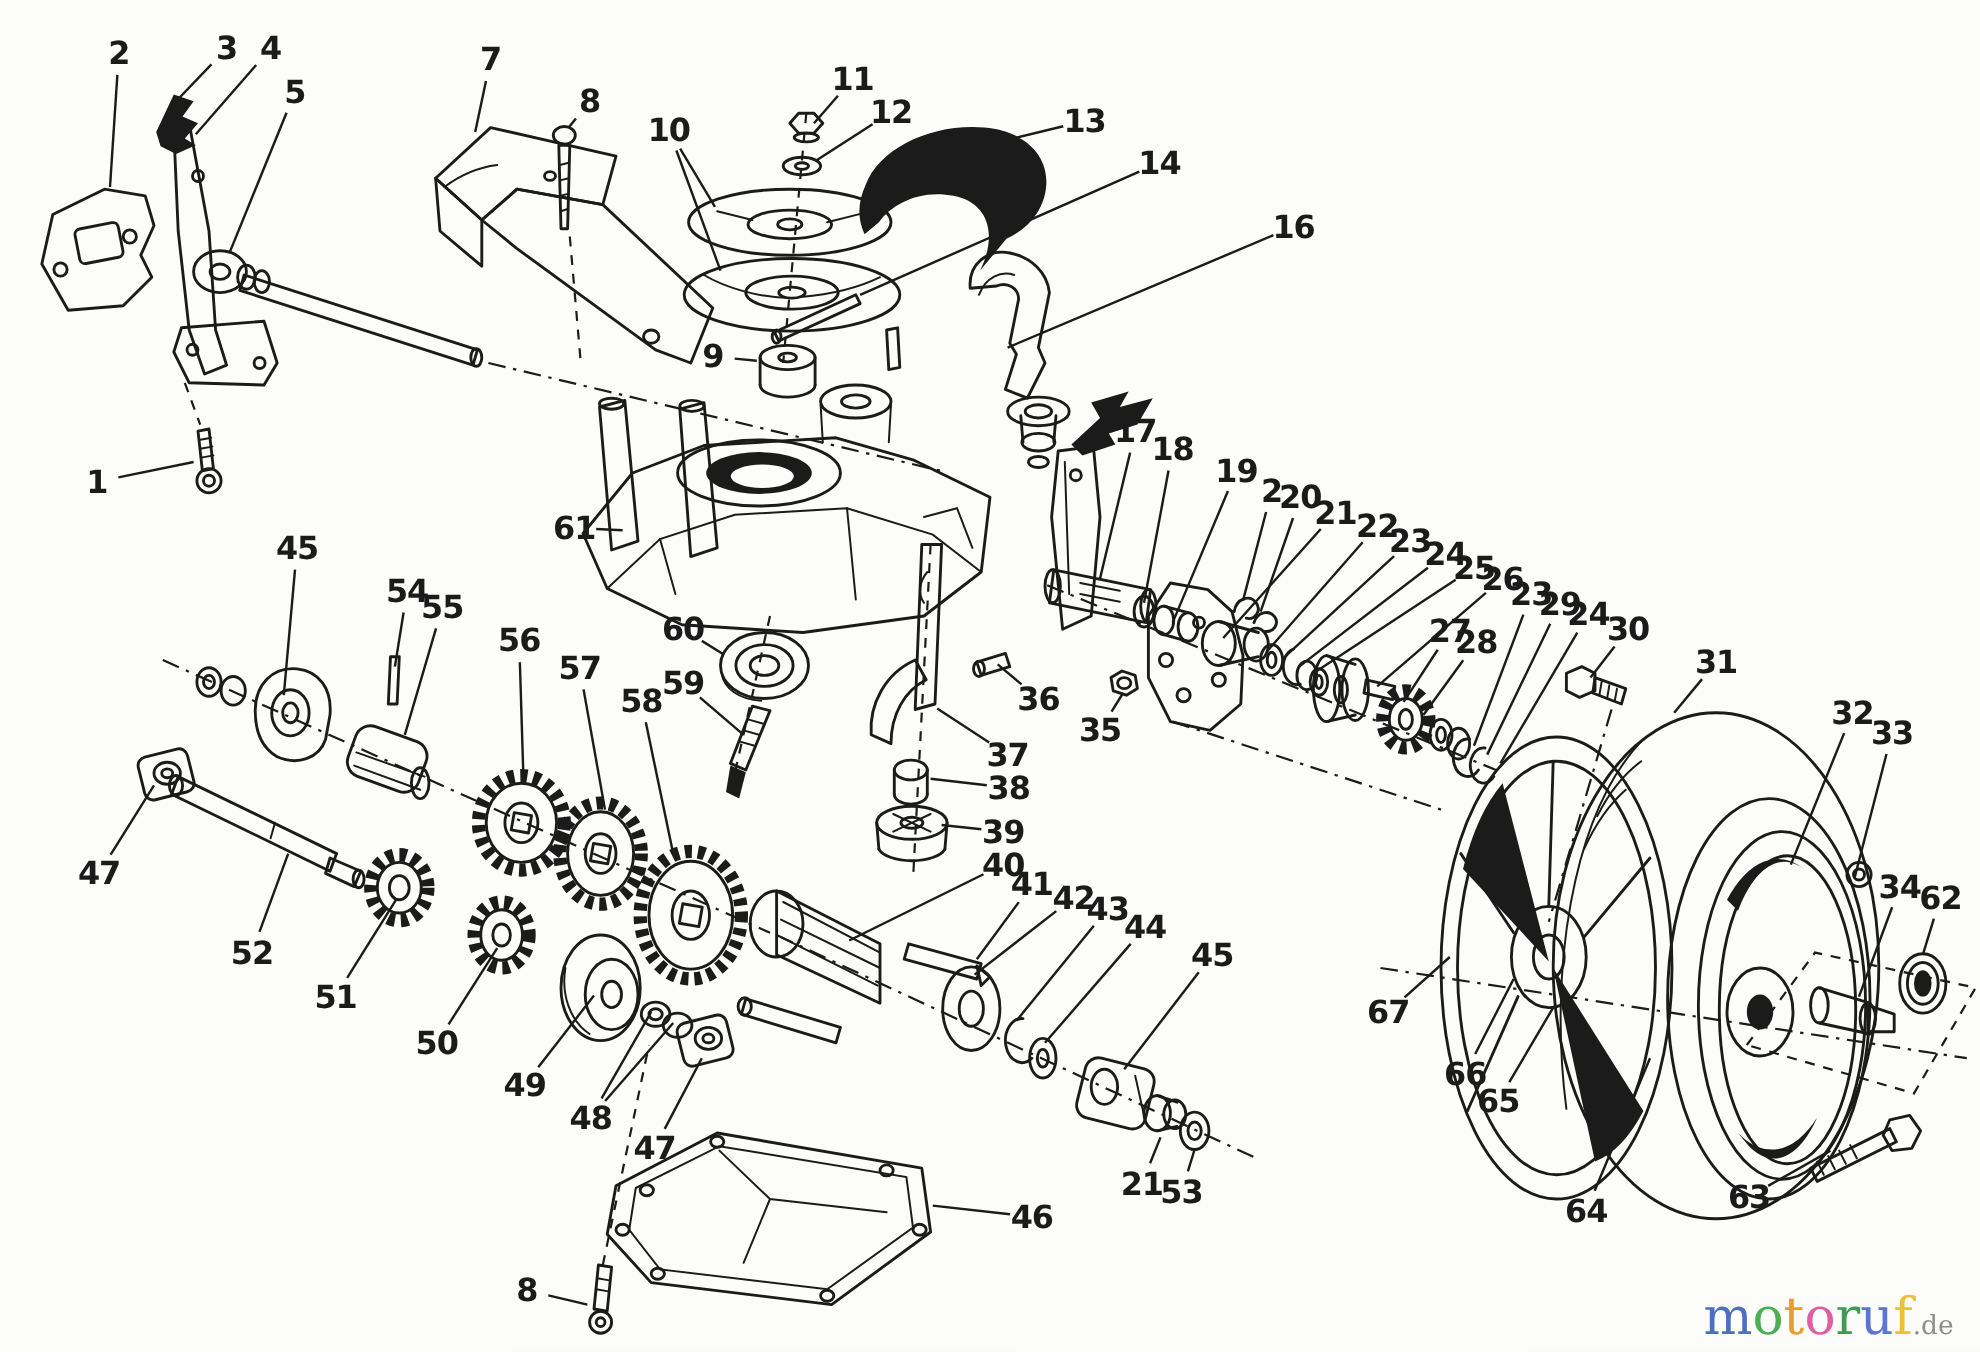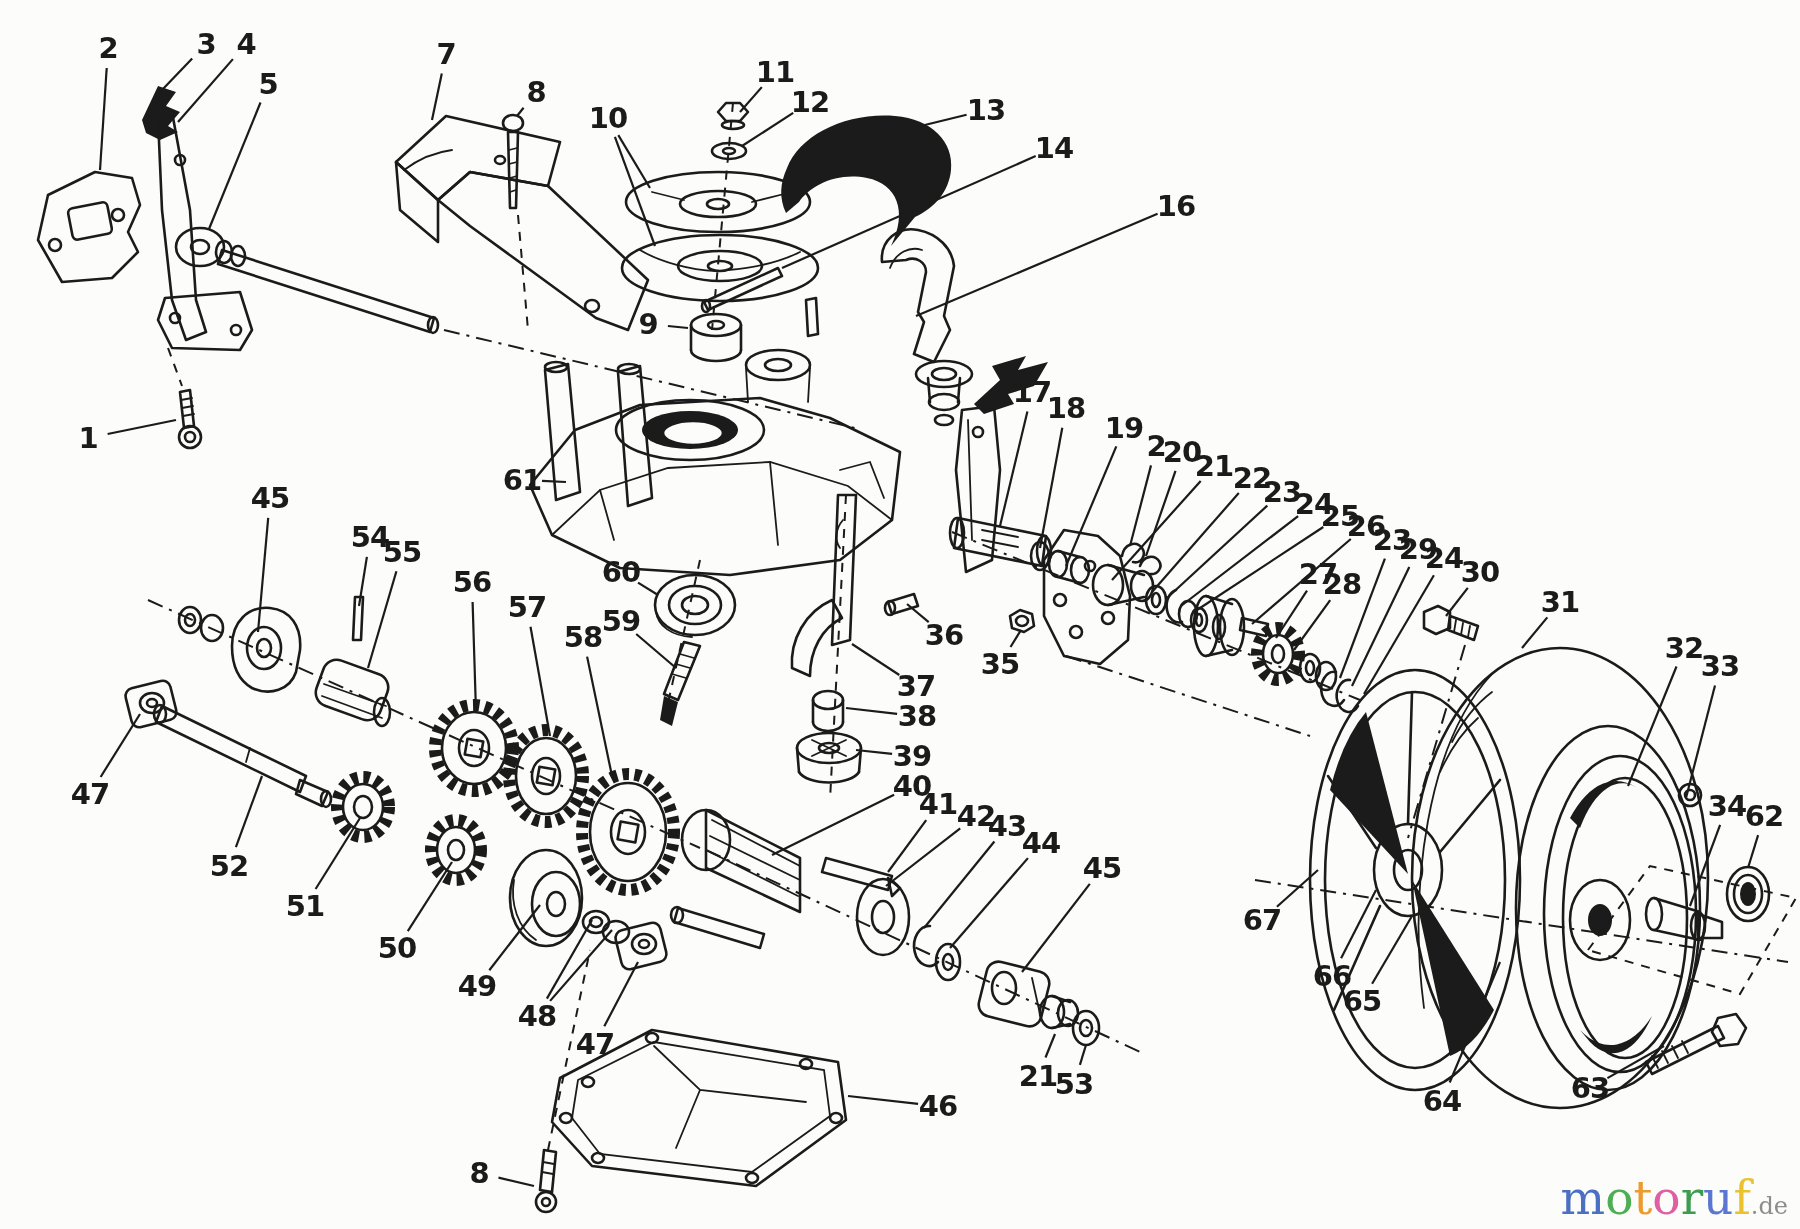--- a/index.html
+++ b/index.html
@@ -18,21 +18,21 @@
   .dashdot{stroke:var(--ink,#1b1b1b);fill:none;stroke-width:2;stroke-dasharray:16 7 3 7;}
   .dashed{stroke:var(--ink,#1b1b1b);fill:none;stroke-width:2;stroke-dasharray:9 8;}
   #leader-layer line{stroke:var(--ink,#1b1b1b);stroke-width:2.2;}
   #label-layer text{
     fill:var(--ink,#1b1b1b);font-family:"DejaVu Sans","Liberation Sans",sans-serif;
     font-size:29px;font-weight:bold;text-anchor:middle;dominant-baseline:central;
     letter-spacing:-1px;
   }
   
   #brand{
-    position:absolute;right:12px;bottom:8px;
+    position:absolute;right:24px;bottom:8px;
     font-family:"DejaVu Serif","Liberation Serif",serif;
     font-size:47px;font-weight:500;line-height:1;letter-spacing:0px;
     user-select:none;white-space:nowrap;
   }
   #brand span{display:inline-block;}
   #brand .suffix{font-size:24px;font-weight:400;}
 </style>
 </head>
 <body>
 

